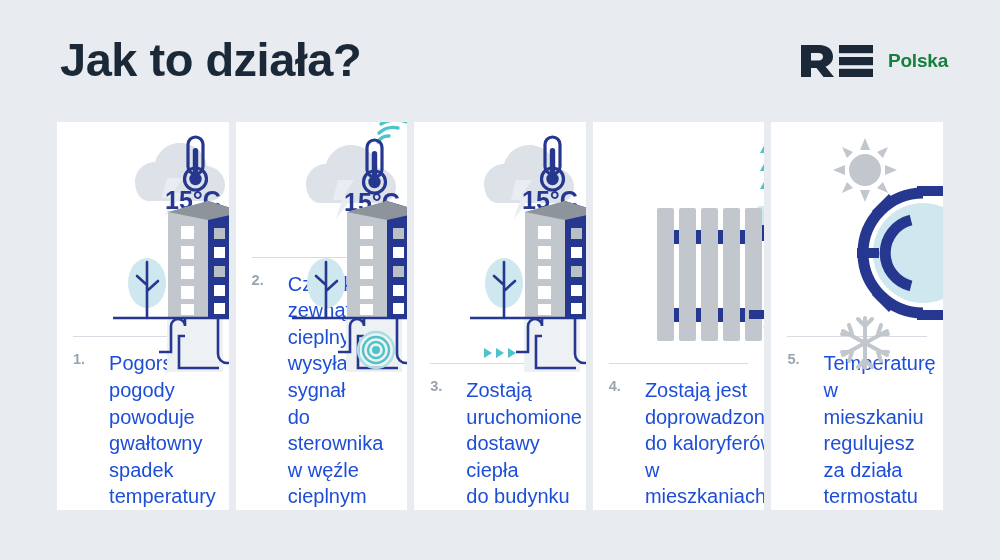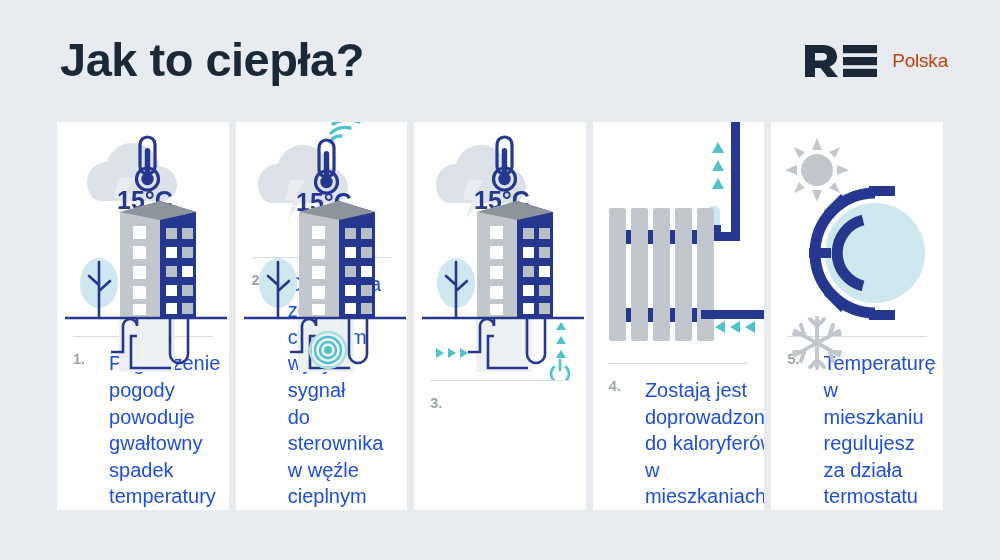--- a/index.html
+++ b/index.html
@@ -19,40 +19,41 @@
     position: absolute; left: 60px; top: 34px;
     font-size: 47px; font-weight: 800; letter-spacing: -0.5px;
     color: #1b2838; line-height: 1.1;
   }
   .logo {
     position: absolute; right: 52px; top: 44px;
     display: flex; align-items: center; gap: 9px;
   }
   .logo-mark { display: block; }
   .logo-text {
-    font-size: 19px; font-weight: 400; color: #c2410c; letter-spacing: -0.2px;
+    font-size: 19px; font-weight: 700; color: #15803d; letter-spacing: -0.2px;
   }
 
   
   .cards {
     position: absolute; left: 57px; top: 122px;
     width: 886px; height: 388px;
     display: flex; gap: 7px;
   }
   .card {
     flex: 1 1 0;
     background: #ffffff;
     display: flex; flex-direction: column;
     position: relative;
     overflow: hidden;
   }
   .illus {
     position: relative;
     height: 258px;
     width: 100%;
+    margin-left: 48px;
   }
   .illus svg { position: absolute; left: 0; top: 0; }
 
   .caption-wrap {
     margin: 0 16px;
     border-top: 1px solid #d8dde3;
     padding-top: 13px;
     display: flex;
     gap: 7px;
     align-items: flex-start;
@@ -66,21 +67,21 @@
     white-space: pre-line;
     margin-left: 17px;
   }
 </style>
 </head>
 <body>
 
 <div class="page">
 
   <div class="header">
-    <div class="title">Jak to ciepła?</div>
+    <div class="title">Jak to działa?</div>
 
     <div class="logo">
       <svg class="logo-mark" width="80" height="34" viewBox="0 0 80 34">
 
         <path d="M2 1 H20 C29 1 34 6 34 12.5 C34 17.5 31 21 26.5 22.6 L35 33 H24.5 L17.5 24 H12 V33 H2 Z
                  M12 9 V16.5 H19.5 C22.4 16.5 24 15 24 12.7 C24 10.4 22.4 9 19.5 9 Z" fill="#1b2838"></path>
 
         <rect x="40" y="1" width="34" height="8.2" fill="#1b2838"></rect>
         <rect x="40" y="13" width="34" height="8.2" fill="#1b2838"></rect>
         <rect x="40" y="24.8" width="34" height="8.2" fill="#1b2838"></rect>
@@ -297,20 +298,24 @@
           </g>
 
           <g fill="none" stroke="#4ec3c8" stroke-width="2.6" stroke-linecap="round">
             <path d="M140 245 a9 9 0 1 0 12 0"></path>
             <line x1="146" y1="238" x2="146" y2="248"></line>
           </g>
         </svg>
       </div>
       <div class="caption-wrap">
         <span class="step-num">3.</span>
+        <span class="step-text">Zostają
+uruchomione
+dostawy ciepła
+do budynku</span>
       </div>
     </div>
 
     <div class="card">
       <div class="illus">
         <svg width="176" height="258" viewBox="0 0 176 258">
 
           <g fill="#26378f">
             <rect x="138" y="-5" width="9" height="124"></rect>
             <rect x="108" y="110" width="39" height="9"></rect>

